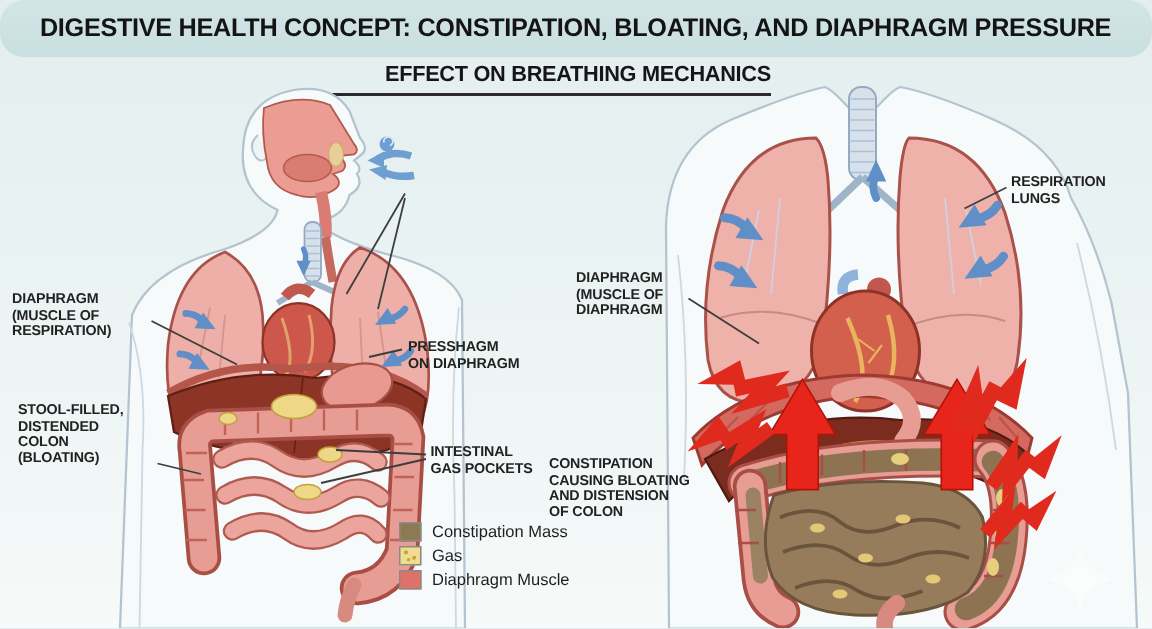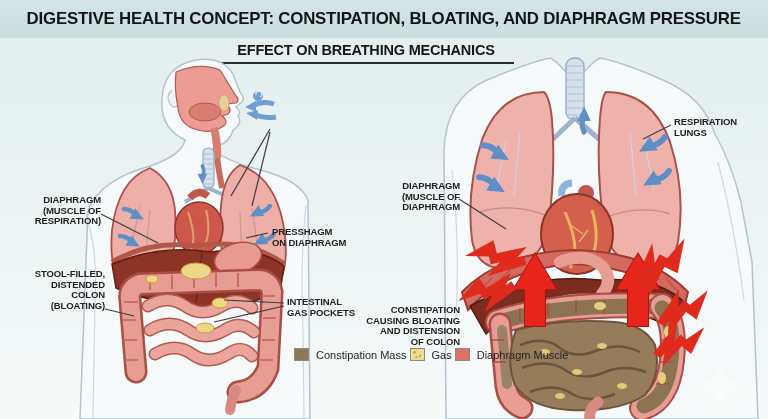--- a/index.html
+++ b/index.html
@@ -4,39 +4,39 @@
 <style>
   html,body{margin:0;padding:0;background:#dfe9ea;}
   .canvas{
     position:relative;width:768px;height:419px;overflow:hidden;
     font-family:"Liberation Sans","DejaVu Sans",sans-serif;
     background:linear-gradient(180deg,#e4eeee 0%,#ecf4f4 55%,#f6faf9 100%);
   }
   .header{
     position:absolute;left:0;top:0;width:768px;height:38px;
     background:linear-gradient(180deg,#d3e5e6,#c9dfe0);
-    display:flex;align-items:center;justify-content:center;
+    display:flex;align-items:center;justify-content:center;border-radius:16px;
   }
   .header .title{
     font-size:17px;font-weight:800;color:#141414;letter-spacing:-0.2px;
     white-space:nowrap;transform:scaleX(0.99);
   }
   .subtitle{
     position:absolute;left:218px;top:42px;width:296px;
-    text-align:center;font-size:14.5px;font-weight:800;color:#161616;
+    text-align:right;font-size:14.5px;font-weight:800;color:#161616;
     padding-bottom:4px;border-bottom:2px solid #2a2a2a;letter-spacing:-0.2px;
   }
   .art{position:absolute;left:0;top:0;}
   .fig-label{
     position:absolute;font-size:9.5px;font-weight:700;color:#222;
     line-height:10.5px;white-space:pre-line;letter-spacing:-0.1px;
   }
-  .ta-r{text-align:right;}
+  .ta-r{text-align:left;}
   .legend{
-    position:absolute;left:294px;top:348px;display:flex;flex-direction:row;gap:3px;
+    position:absolute;left:266px;top:348px;display:flex;flex-direction:column;gap:3px;
   }
   .legend-item{display:flex;align-items:center;gap:7px;}
   .legend-swatch{
     width:15px;height:13px;border:1px solid #8a8a8a;flex:0 0 auto;box-sizing:border-box;
   }
   .legend-swatch.gas{
     background-image:
       radial-gradient(circle at 28% 30%,#c9a73c 1.2px,transparent 1.5px),
       radial-gradient(circle at 70% 62%,#c9a73c 1.2px,transparent 1.5px),
       radial-gradient(circle at 42% 74%,#c9a73c 1px,transparent 1.3px);

